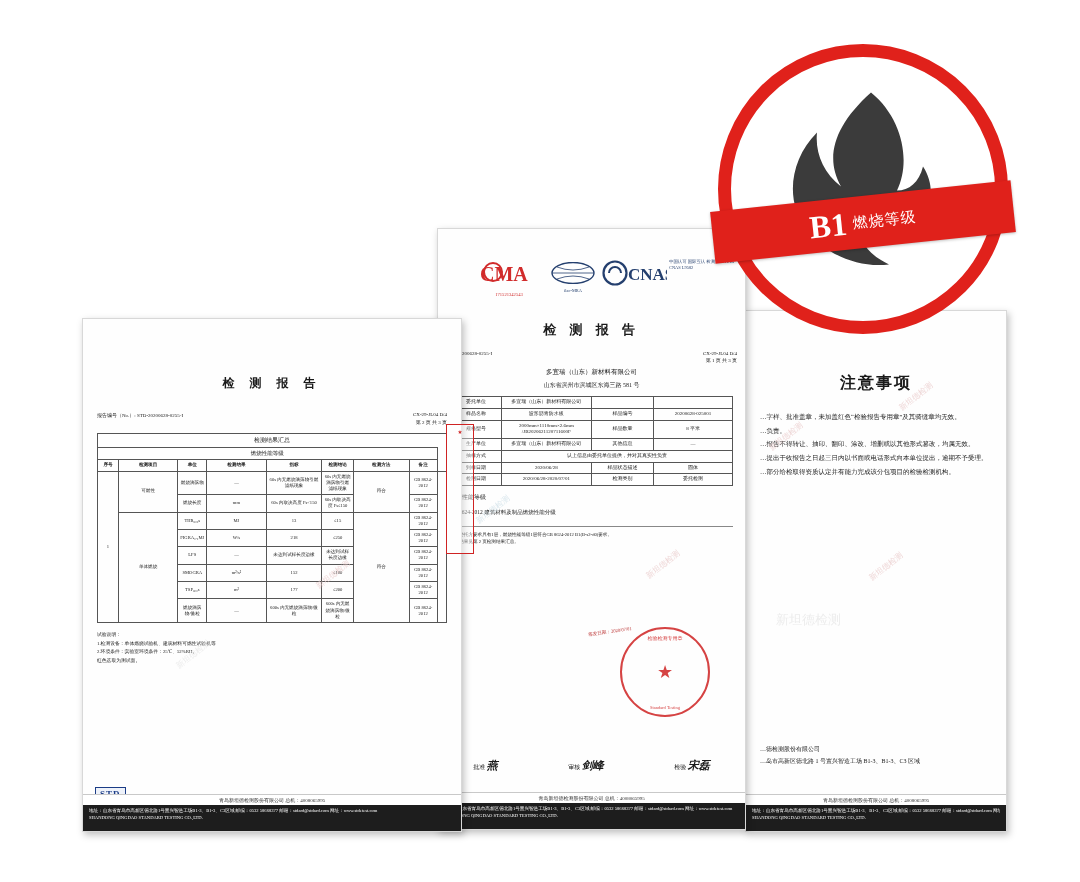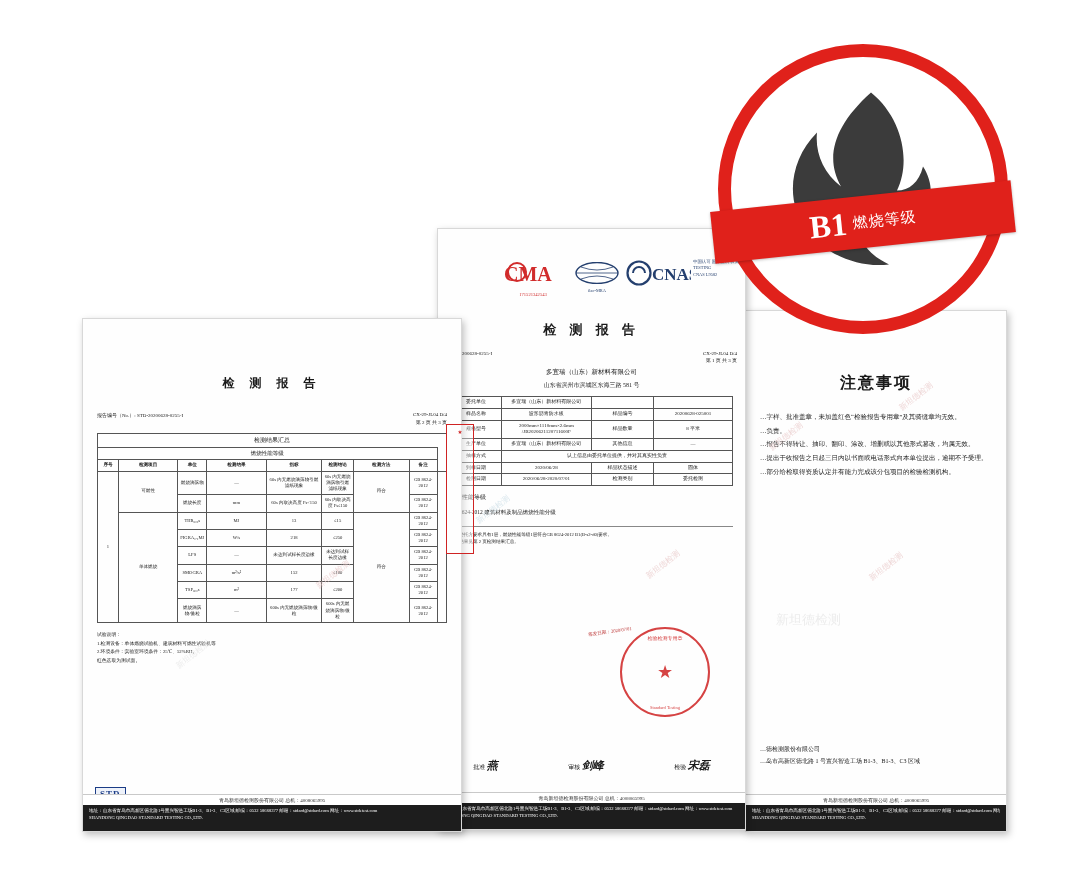--- a/index.html
+++ b/index.html
@@ -25,21 +25,21 @@
          color:#1d1d1d;}
   #sheet-right .notes div{overflow:hidden;white-space:nowrap;}
   #sheet-right .sign{position:absolute;left:14px;bottom:64px;font-size:6px;line-height:1.9;}
 
   
   .wm{position:absolute;color:#e9c9c9;opacity:.75;font-size:8px;
       transform:rotate(-38deg);white-space:nowrap;pointer-events:none;}
 
   
   #sheet-mid{left:437px;top:228px;width:307px;height:600px;}
-  #sheet-mid .logos{position:relative;height:62px;margin-top:28px;margin-left:24px;}
+  #sheet-mid .logos{position:relative;height:62px;margin-top:28px;}
   #sheet-mid .rpt-title{text-align:center;font-weight:bold;font-size:13px;
       letter-spacing:5px;margin-top:2px;}
   #sheet-mid .codeline{display:flex;justify-content:space-between;
       font-size:5px;margin:12px 8px 0 8px;}
   #sheet-mid .pageline{text-align:right;font-size:5px;margin:1px 8px 0 8px;}
   #sheet-mid .org{text-align:center;font-size:6.5px;margin-top:5px;}
   #sheet-mid .addr{text-align:center;font-size:6px;margin-top:4px;}
 
   table.grid{border-collapse:collapse;width:calc(100% - 24px);margin:6px 12px 0 12px;
       font-size:5px;}

